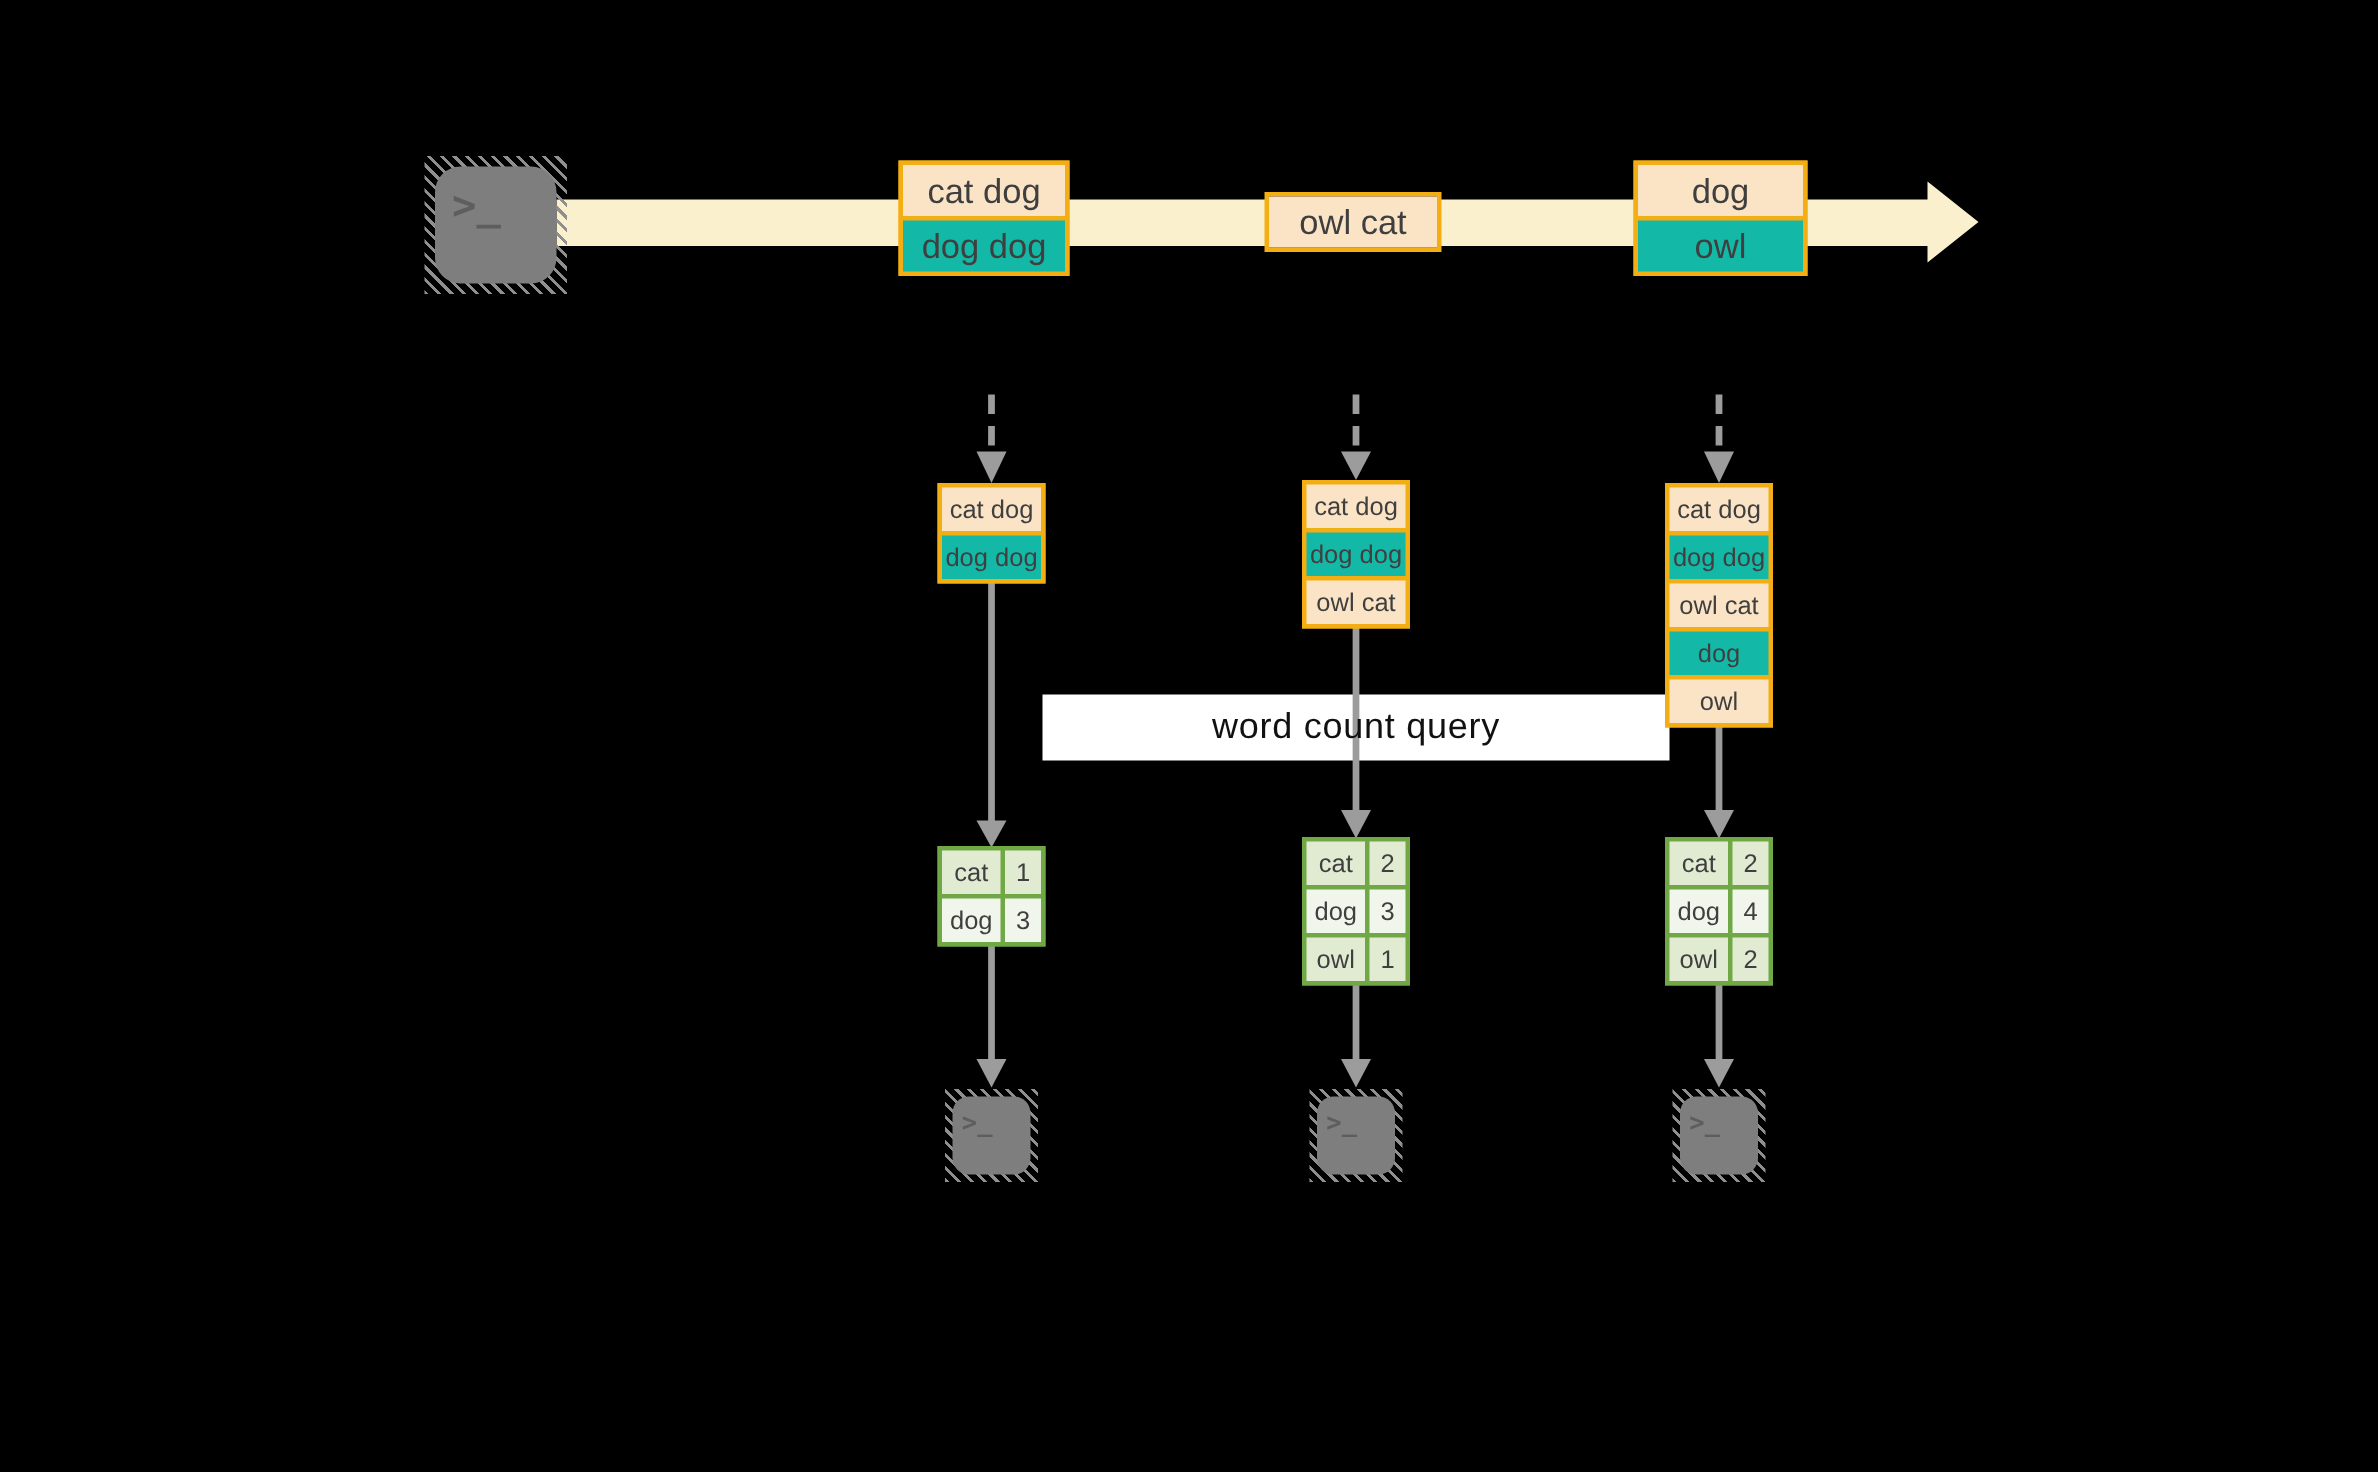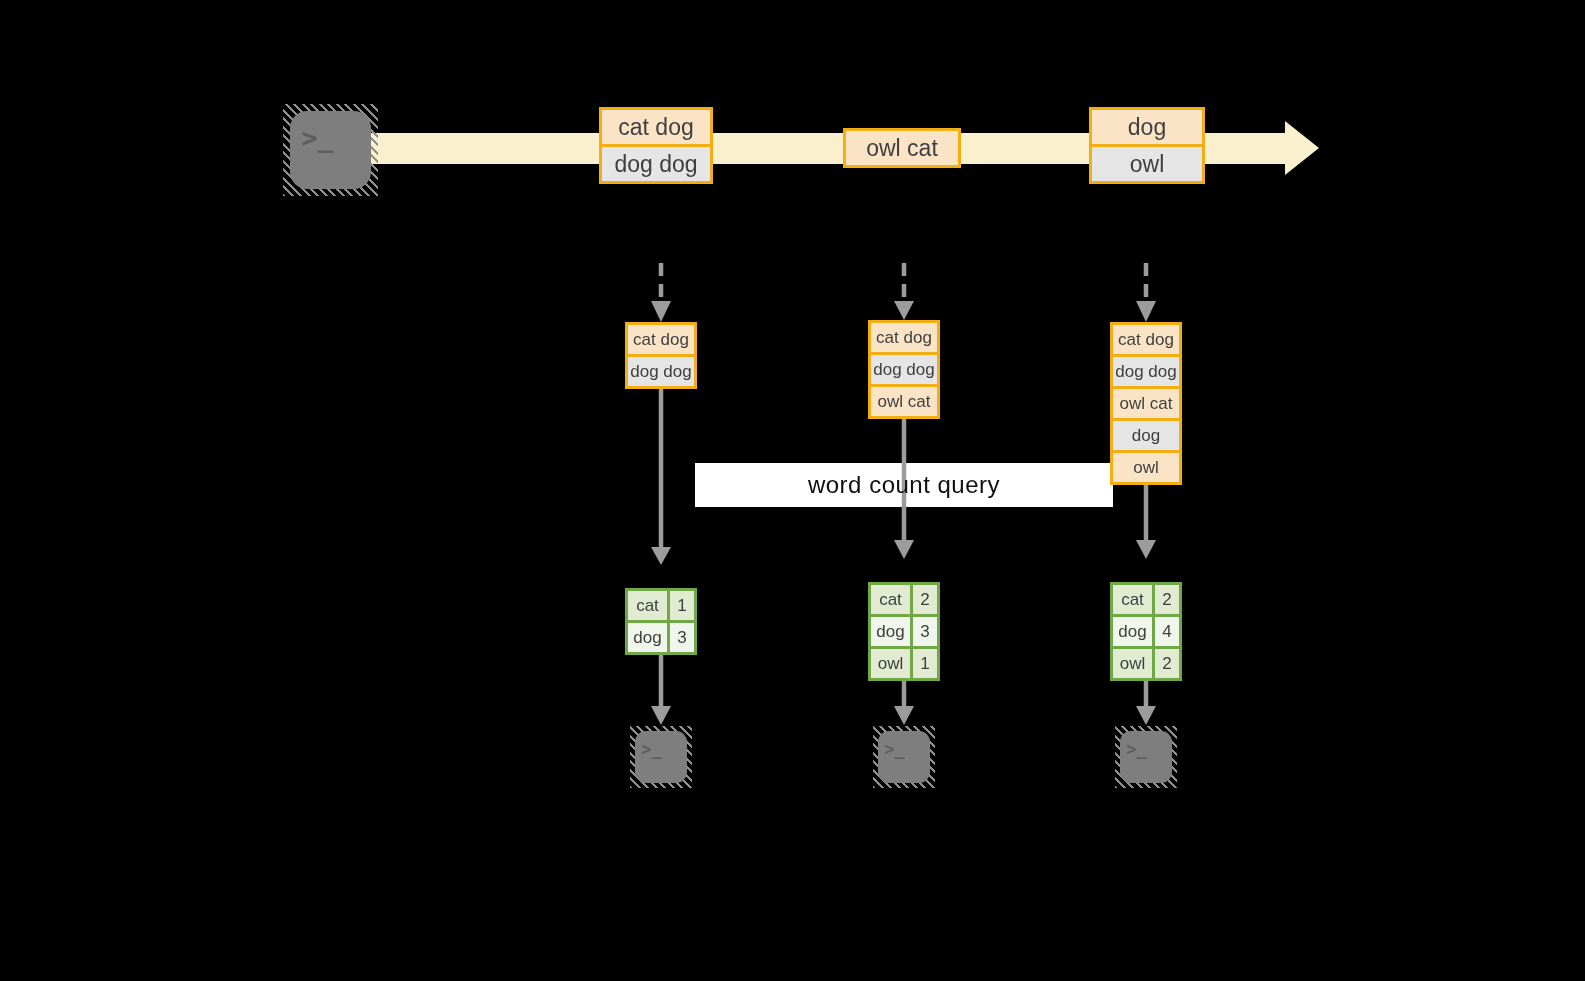--- a/index.html
+++ b/index.html
@@ -40,36 +40,36 @@
   
   .obox{
     position:absolute;z-index:5;display:grid;gap:3px;
     border:3px solid #f2ae12;background:#f2ae12;box-sizing:border-box;
   }
   .obox .row{
     display:flex;align-items:center;justify-content:center;
     color:#3f3f3f;white-space:nowrap;
   }
   .obox .dark{background:#fbe4c6;}
-  .obox .light{background:#e5e5e5;}
+  .obox .light{background:#14b8a6;}
   .eventbox .row{height:34px;font-size:23px;}
   .stack .row{height:29px;font-size:17px;}
 
   #event-1{left:599px;top:107px;width:114px;}
   #event-2{left:843px;top:128px;width:118px;}
   #event-3{left:1089px;top:107px;width:116px;}
 
   #stack-1{left:625px;top:322px;width:72px;}
   #stack-2{left:868px;top:320px;width:72px;}
   #stack-3{left:1110px;top:322px;width:72px;}
 
   
   .wtable{
     position:absolute;z-index:5;display:grid;grid-template-columns:39px 1fr;gap:3px;
-    border:3px solid #6fa844;background:#6fa844;box-sizing:border-box;width:72px;margin-top:24px;
+    border:3px solid #6fa844;background:#6fa844;box-sizing:border-box;width:72px;
   }
   .wtable .cell{
     height:29px;display:flex;align-items:center;justify-content:center;
     font-size:17px;color:#3f3f3f;white-space:nowrap;
   }
   .wtable .dark{background:#e1ebd2;}
   .wtable .light{background:#f1f6ec;}
   #table-1{left:625px;top:564px;}
   #table-2{left:868px;top:558px;}
   #table-3{left:1110px;top:558px;}

